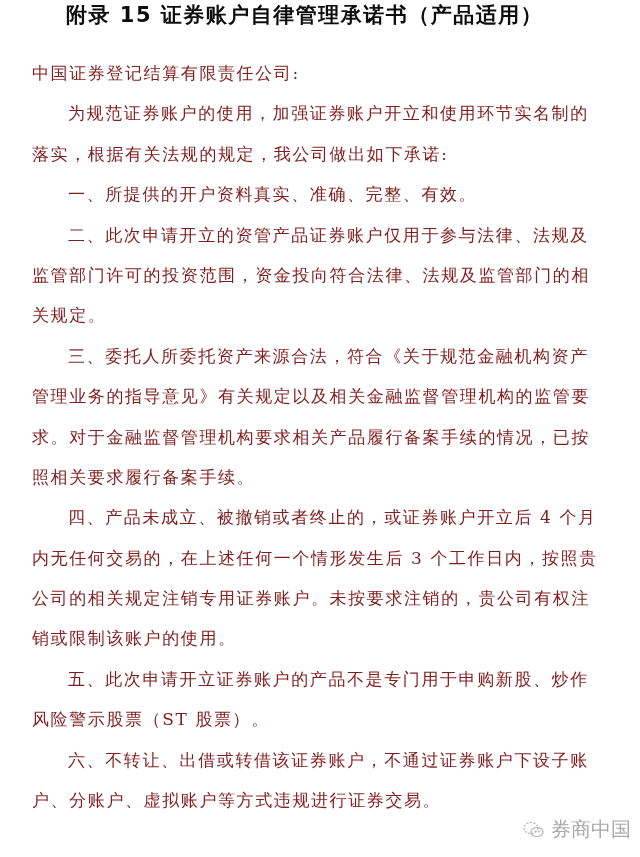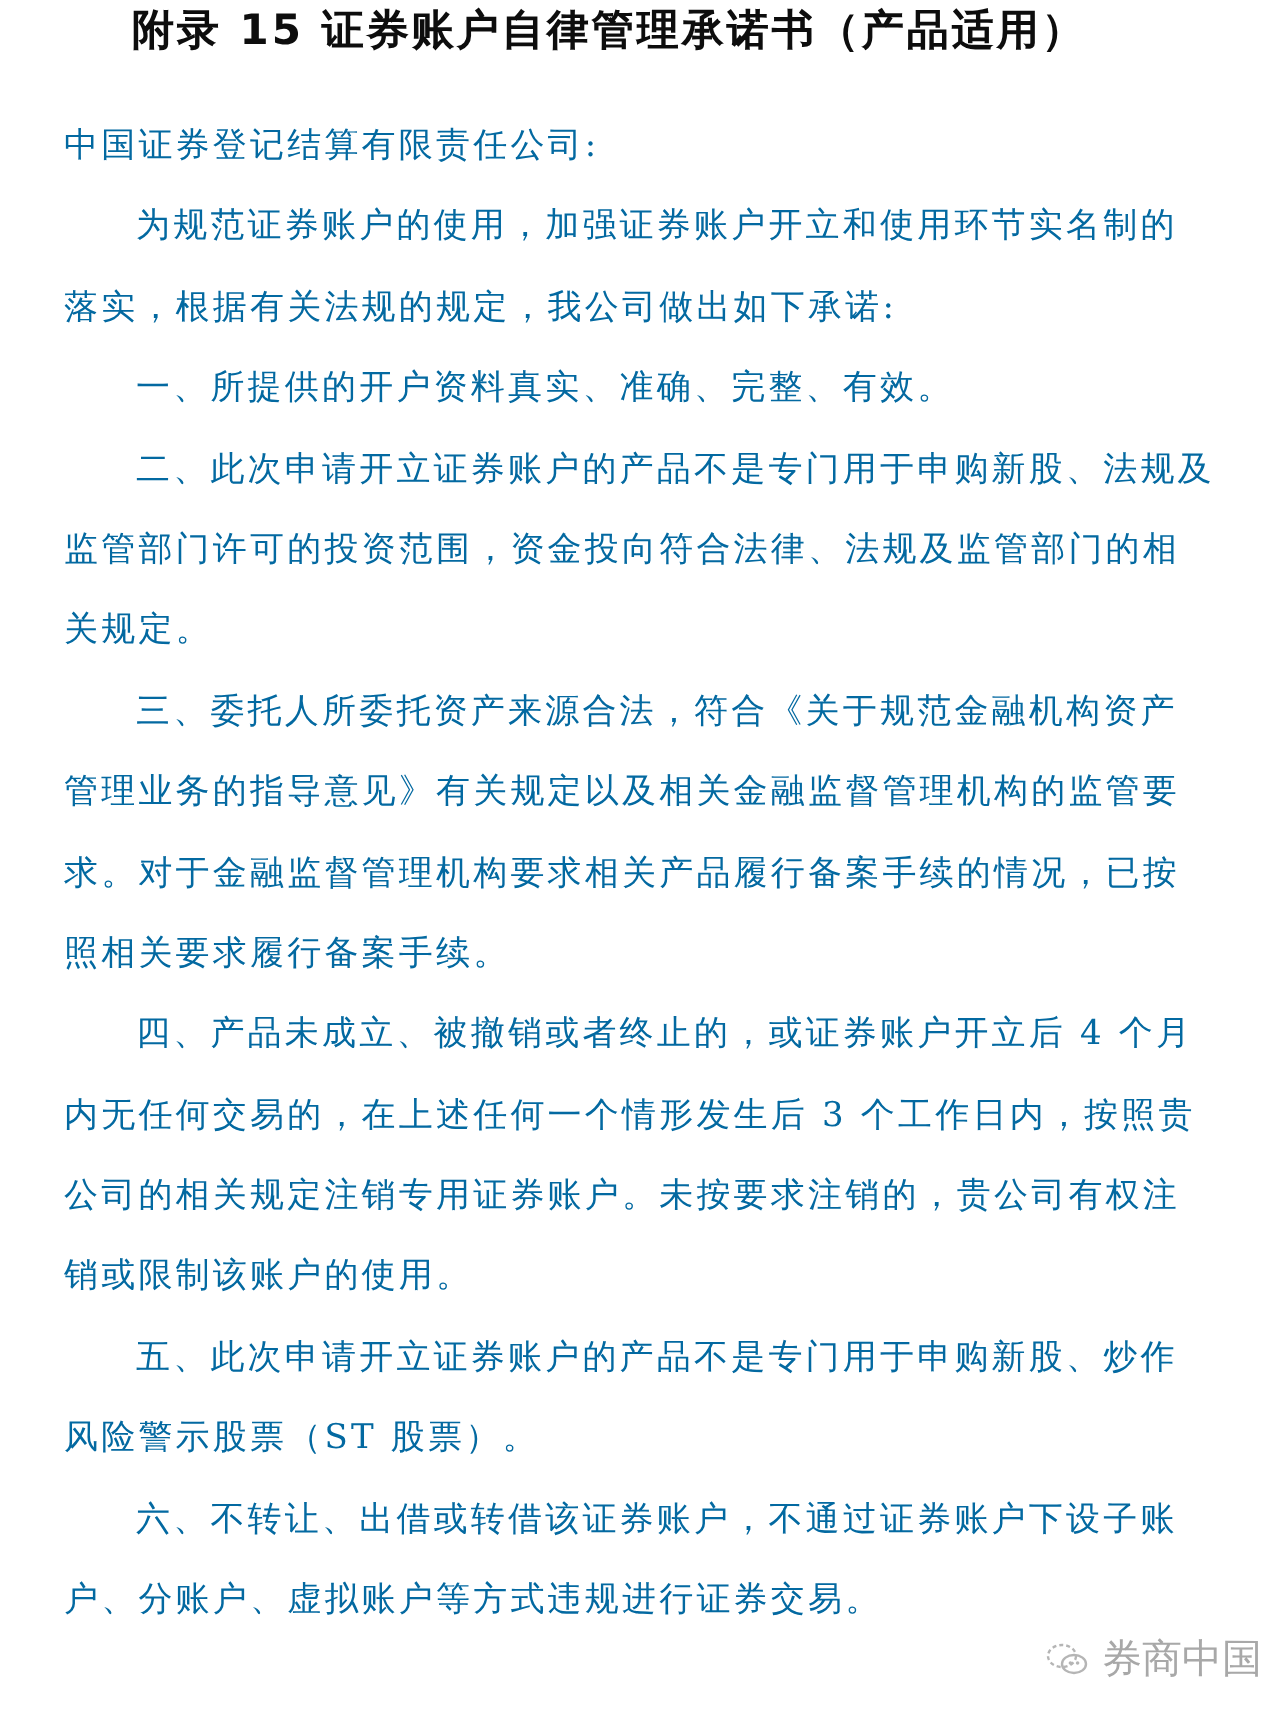--- a/index.html
+++ b/index.html
@@ -40,21 +40,21 @@
       left: 32px;
       top: 58px;
       width: 580px;
     }
     .line {
       height: 40.4px;
       line-height: 30px;
       font-size: 17px;
       letter-spacing: 1.6px;
       white-space: nowrap;
-      color: #0369a1;
+      color: #7f1d1d;
     }
     .line.indent {
       padding-left: 36px;
     }
     .watermark {
       position: absolute;
       left: 523px;
       top: 816px;
       display: flex;
       align-items: center;
@@ -69,21 +69,21 @@
 <body>
 
 <div class="page">
   <div class="title">附录 15 证券账户自律管理承诺书（产品适用）</div>
 
   <div class="body-text">
     <div class="line">中国证券登记结算有限责任公司:</div>
     <div class="line indent">为规范证券账户的使用，加强证券账户开立和使用环节实名制的</div>
     <div class="line">落实，根据有关法规的规定，我公司做出如下承诺:</div>
     <div class="line indent">一、所提供的开户资料真实、准确、完整、有效。</div>
-    <div class="line indent">二、此次申请开立证券账户的产品不是专门用于申购新股、法规及</div>
+    <div class="line indent">二、此次申请开立的资管产品证券账户仅用于参与法律、法规及</div>
     <div class="line">监管部门许可的投资范围，资金投向符合法律、法规及监管部门的相</div>
     <div class="line">关规定。</div>
     <div class="line indent">三、委托人所委托资产来源合法，符合《关于规范金融机构资产</div>
     <div class="line">管理业务的指导意见》有关规定以及相关金融监督管理机构的监管要</div>
     <div class="line">求。对于金融监督管理机构要求相关产品履行备案手续的情况，已按</div>
     <div class="line">照相关要求履行备案手续。</div>
     <div class="line indent">四、产品未成立、被撤销或者终止的，或证券账户开立后 4 个月</div>
     <div class="line">内无任何交易的，在上述任何一个情形发生后 3 个工作日内，按照贵</div>
     <div class="line">公司的相关规定注销专用证券账户。未按要求注销的，贵公司有权注</div>
     <div class="line">销或限制该账户的使用。</div>

